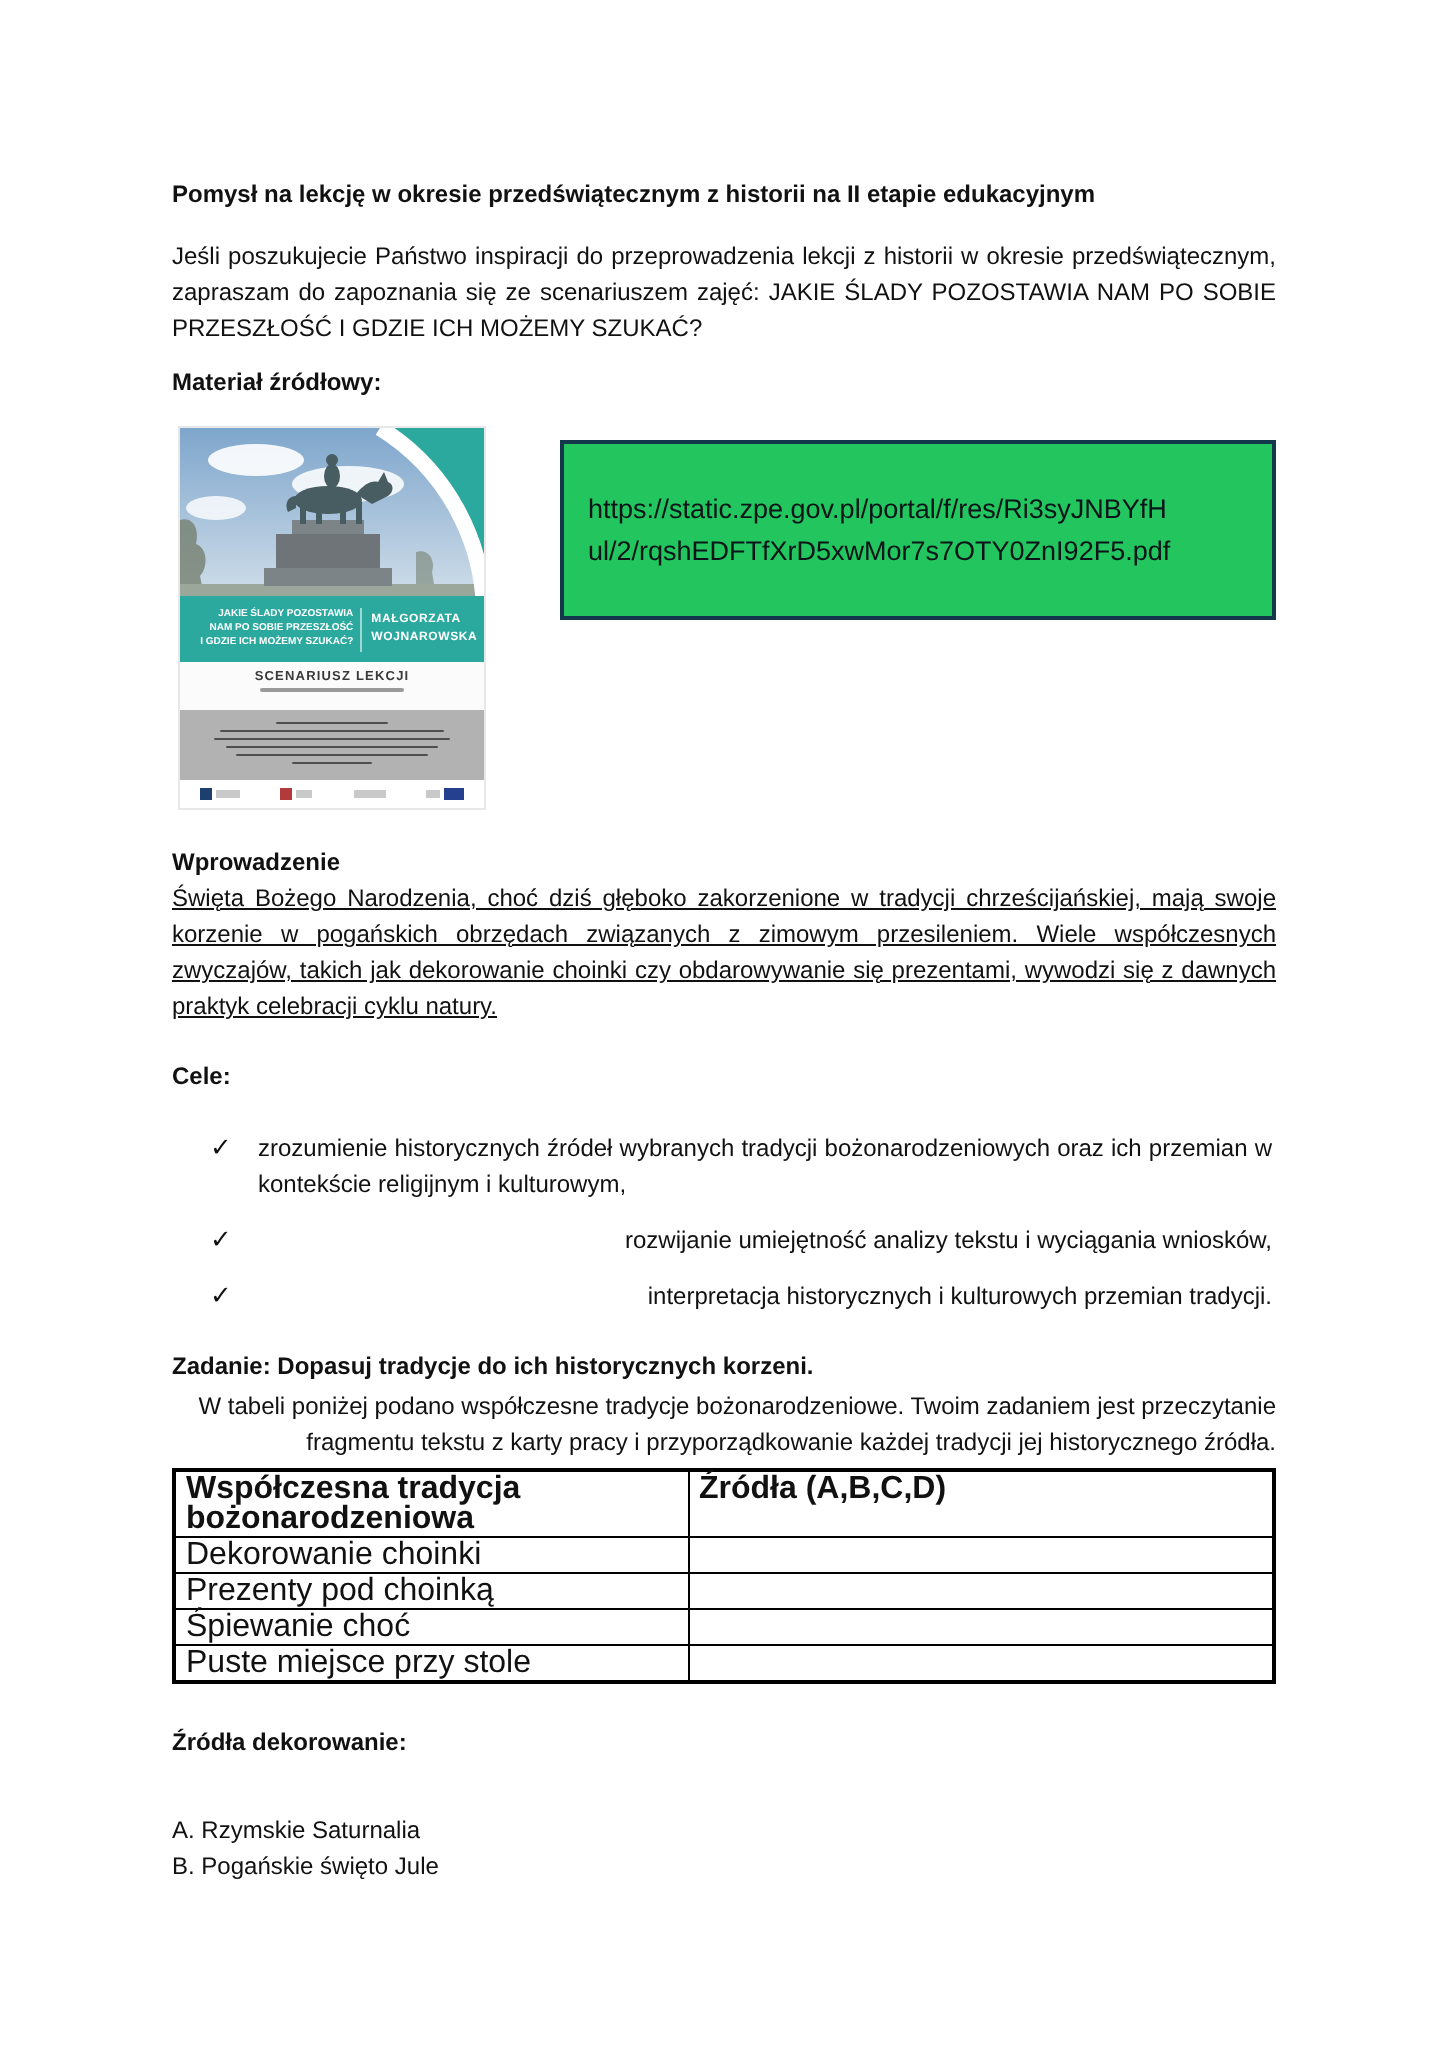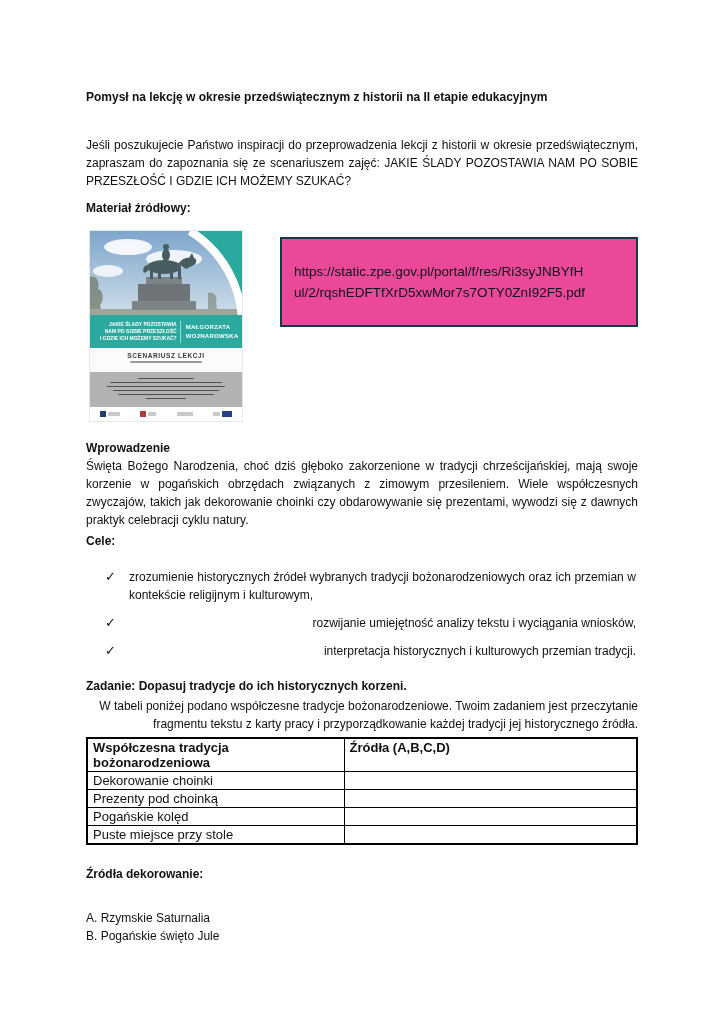--- a/index.html
+++ b/index.html
@@ -11,21 +11,21 @@
     overflow: hidden;
   }
   .page {
     position: relative;
     width: 724px; height: 1024px;
     padding: 88px 86px 0 86px;
     background: #fff;
   }
   .h { font-weight: bold; font-size: 12px; line-height: 18px; }
   p, li { font-size: 12px; line-height: 18px; }
-  .title { margin-bottom: 30px; }
+  .title { margin-bottom: 13px; }
   .intro { text-align: justify; margin-bottom: 9px; }
   .src-heading { margin-bottom: 14px; }
 
   
   .source-row { display: flex; align-items: flex-start; margin-left: 4px; margin-bottom: 18px; }
   .cover {
     width: 152px; height: 190px; background: #fff;
     display: flex; flex-direction: column; flex-shrink: 0;
     box-shadow: 0 0 0 1px #e8e8e8;
   }
@@ -55,45 +55,45 @@
     height: 14px; background: #fff; display: flex; align-items: center;
     justify-content: space-between; padding: 0 10px;
   }
   .logo { display: flex; align-items: center; gap: 2px; }
   .logo .sq { width: 6px; height: 6px; }
   .logo .bar { width: 12px; height: 4px; background: #c9c9c9; }
 
   .link-box {
     margin-left: 38px; margin-top: 6px;
     width: 378px; height: 90px;
-    background: #ec4899; border: 2px solid #14384b;
+    background: #22c55e; border: 2px solid #14384b;
     display: flex; flex-direction: column; justify-content: center;
     padding: 4px 8px 4px 12px;
   }
   .link-box .url { font-size: 13.5px; line-height: 21px; color: #0b1418; word-break: break-all; }
 
   .wprow-heading { margin-bottom: 0; }
-  .wprow-body { text-align: justify; margin-bottom: 3px; }
+  .wprow-body { text-align: justify; margin-bottom: 17px; text-decoration: underline; }
   .cele-heading { margin-bottom: 18px; }
 
   ul.goals { list-style: none; margin-bottom: 17px; }
   ul.goals li { display: flex; margin-bottom: 10px; }
   ul.goals .check { width: 24px; margin-left: 19px; flex-shrink: 0; font-size: 13px; }
   ul.goals .goal-text { flex: 1; padding-right: 2px; text-align: right; }
   ul.goals li:first-child .goal-text { text-align: justify; }
 
   .task-heading { margin-bottom: 2px; }
   .task-body { margin-bottom: 4px; text-align: right; }
 
   table.match {
     border-collapse: collapse; width: 552px; margin-bottom: 20px;
     border: 2px solid #000;
   }
   table.match td {
-    border: 1px solid #000; font-size: 13px; line-height: 15px;
+    border: 1px solid #000; font-size: 16px; line-height: 15px;
     padding: 1px 5px; vertical-align: top;
   }
   table.match td.c1 { width: 257px; }
   table.match tr.head td { font-weight: bold; }
   table.match tr.head td.c1 span { display: inline-block; width: 170px; }
   table.match tr.data td { height: 17px; }
 
   .hist-heading { margin-bottom: 26px; }
   .sources p { line-height: 18px; }
 </style>
@@ -225,21 +225,21 @@
       </tr>
       <tr class="data">
         <td class="c1">Dekorowanie choinki</td>
         <td></td>
       </tr>
       <tr class="data">
         <td class="c1">Prezenty pod choinką</td>
         <td></td>
       </tr>
       <tr class="data">
-        <td class="c1">Pogańskie kolęd</td>
+        <td class="c1">Śpiewanie choć</td>
         <td></td>
       </tr>
       <tr class="data">
         <td class="c1">Puste miejsce przy stole</td>
         <td></td>
       </tr>
     </tbody>
   </table>
 
   <div class="h hist-heading">Źródła dekorowanie:</div>

